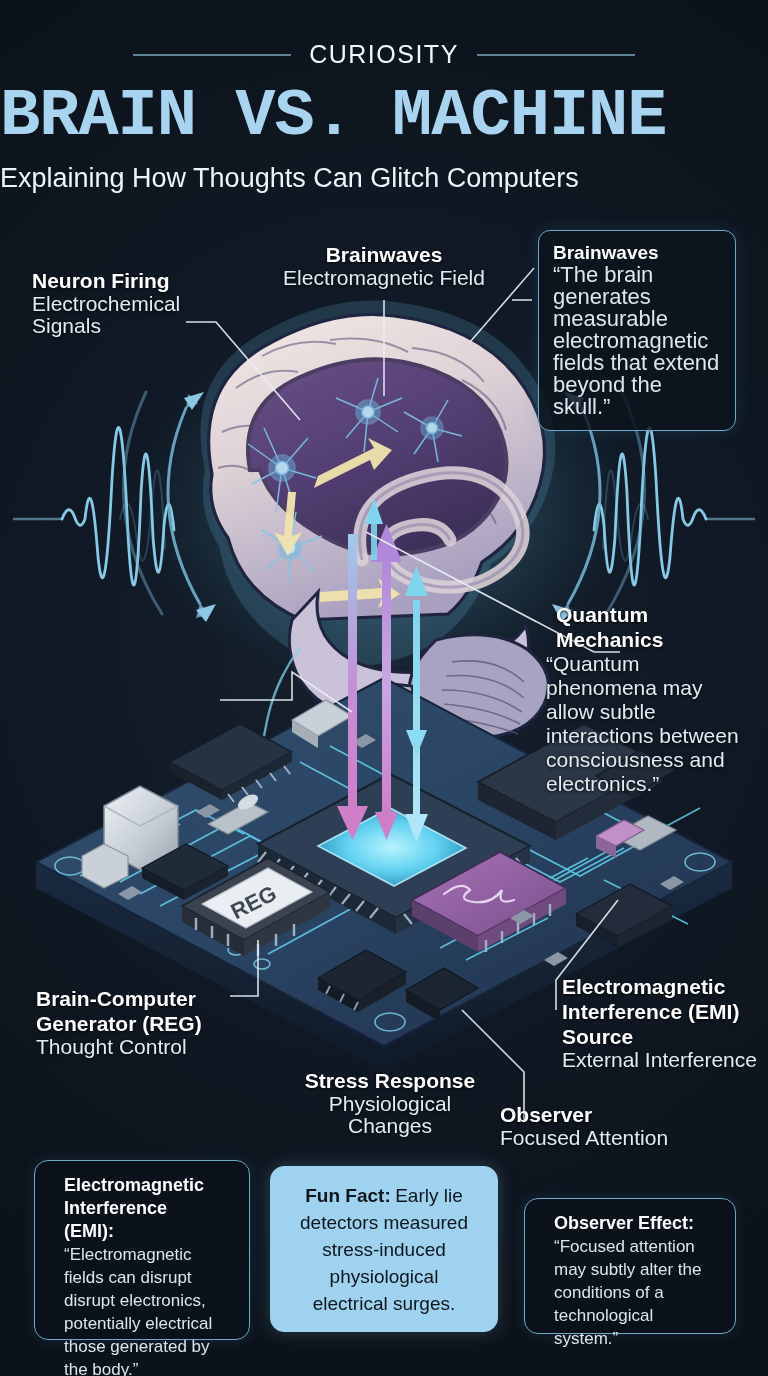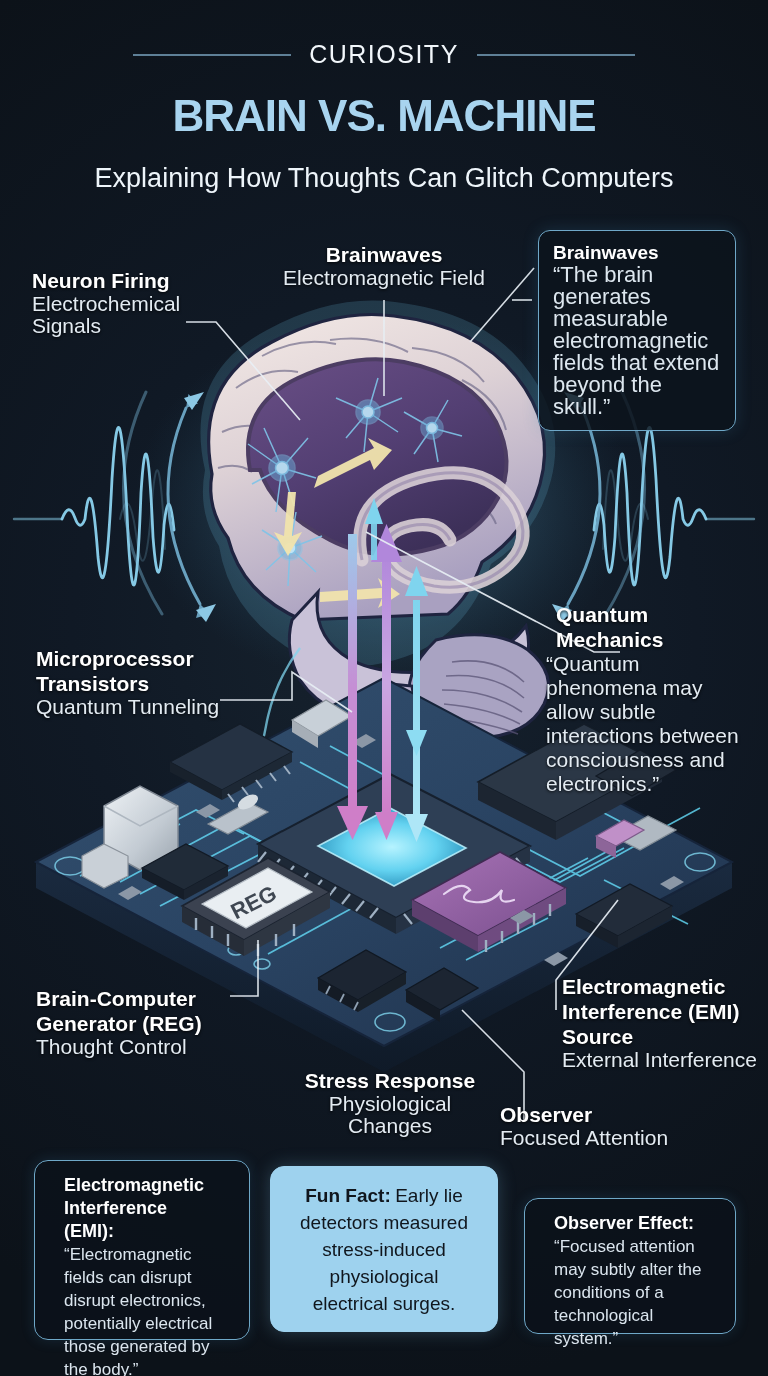--- a/index.html
+++ b/index.html
@@ -16,26 +16,27 @@
   .kicker-row {
     position:absolute; top:40px; left:0; width:768px;
     display:flex; align-items:center; justify-content:center; gap:18px;
   }
   .kicker-line { height:2px; width:158px; background:#6d93ad; opacity:.85; }
   .kicker {
     font-size:25px; letter-spacing:1.5px; font-weight:400; color:#f2f7fb;
     white-space:nowrap;
   }
   .main-title {
-    position:absolute; top:84px; left:0; width:768px; text-align:center;
-    font-size:44px; line-height:64px; font-weight:700; letter-spacing:-1px;
+    position:absolute; top:84px; left:0; width:768px; 
+    font-size:67px; line-height:64px; font-weight:700; letter-spacing:-1px;
     color:#a8d4ef;
+    font-family:Liberation Mono, monospace;
   }
   .subtitle {
-    position:absolute; top:163px; left:0; width:768px; text-align:center;
+    position:absolute; top:163px; left:0; width:768px; text-align:left;
     font-size:27px; font-weight:400; color:#eef5fa;
   }
 
   
   .lbl { position:absolute; }
   .lbl .t { font-size:21px; font-weight:700; line-height:25px; color:#ffffff;
             text-shadow:0 1px 3px rgba(0,0,0,.85); }
   .lbl .s { font-size:21px; font-weight:400; line-height:22px; color:#e3ebf2;
             text-shadow:0 1px 3px rgba(0,0,0,.85); }
   .lbl.ctr { text-align:center; }
@@ -437,25 +438,20 @@
     <div class="t">Neuron Firing</div>
     <div class="s">Electrochemical</div>
     <div class="s">Signals</div>
   </div>
 
   <div class="lbl ctr" style="left:264px; top:242px; width:240px;">
     <div class="t">Brainwaves</div>
     <div class="s">Electromagnetic Field</div>
   </div>
 
-  <div class="lbl" style="left:36px; top:646px; width:230px;">
-    <div class="t">Microprocessor</div>
-    <div class="t">Transistors</div>
-    <div class="s">Quantum Tunneling</div>
-  </div>
 
   <div class="lbl rt" style="left:556px; top:602px; width:180px;">
     <div class="t">Quantum</div>
     <div class="t">Mechanics</div>
   </div>
   <div class="lbl rt" style="left:546px; top:652px; width:196px;">
     <div class="s" style="line-height:24px;">“Quantum phenomena may allow subtle interactions between consciousness and electronics.”</div>
   </div>
 
   <div class="lbl" style="left:36px; top:986px; width:240px;">

